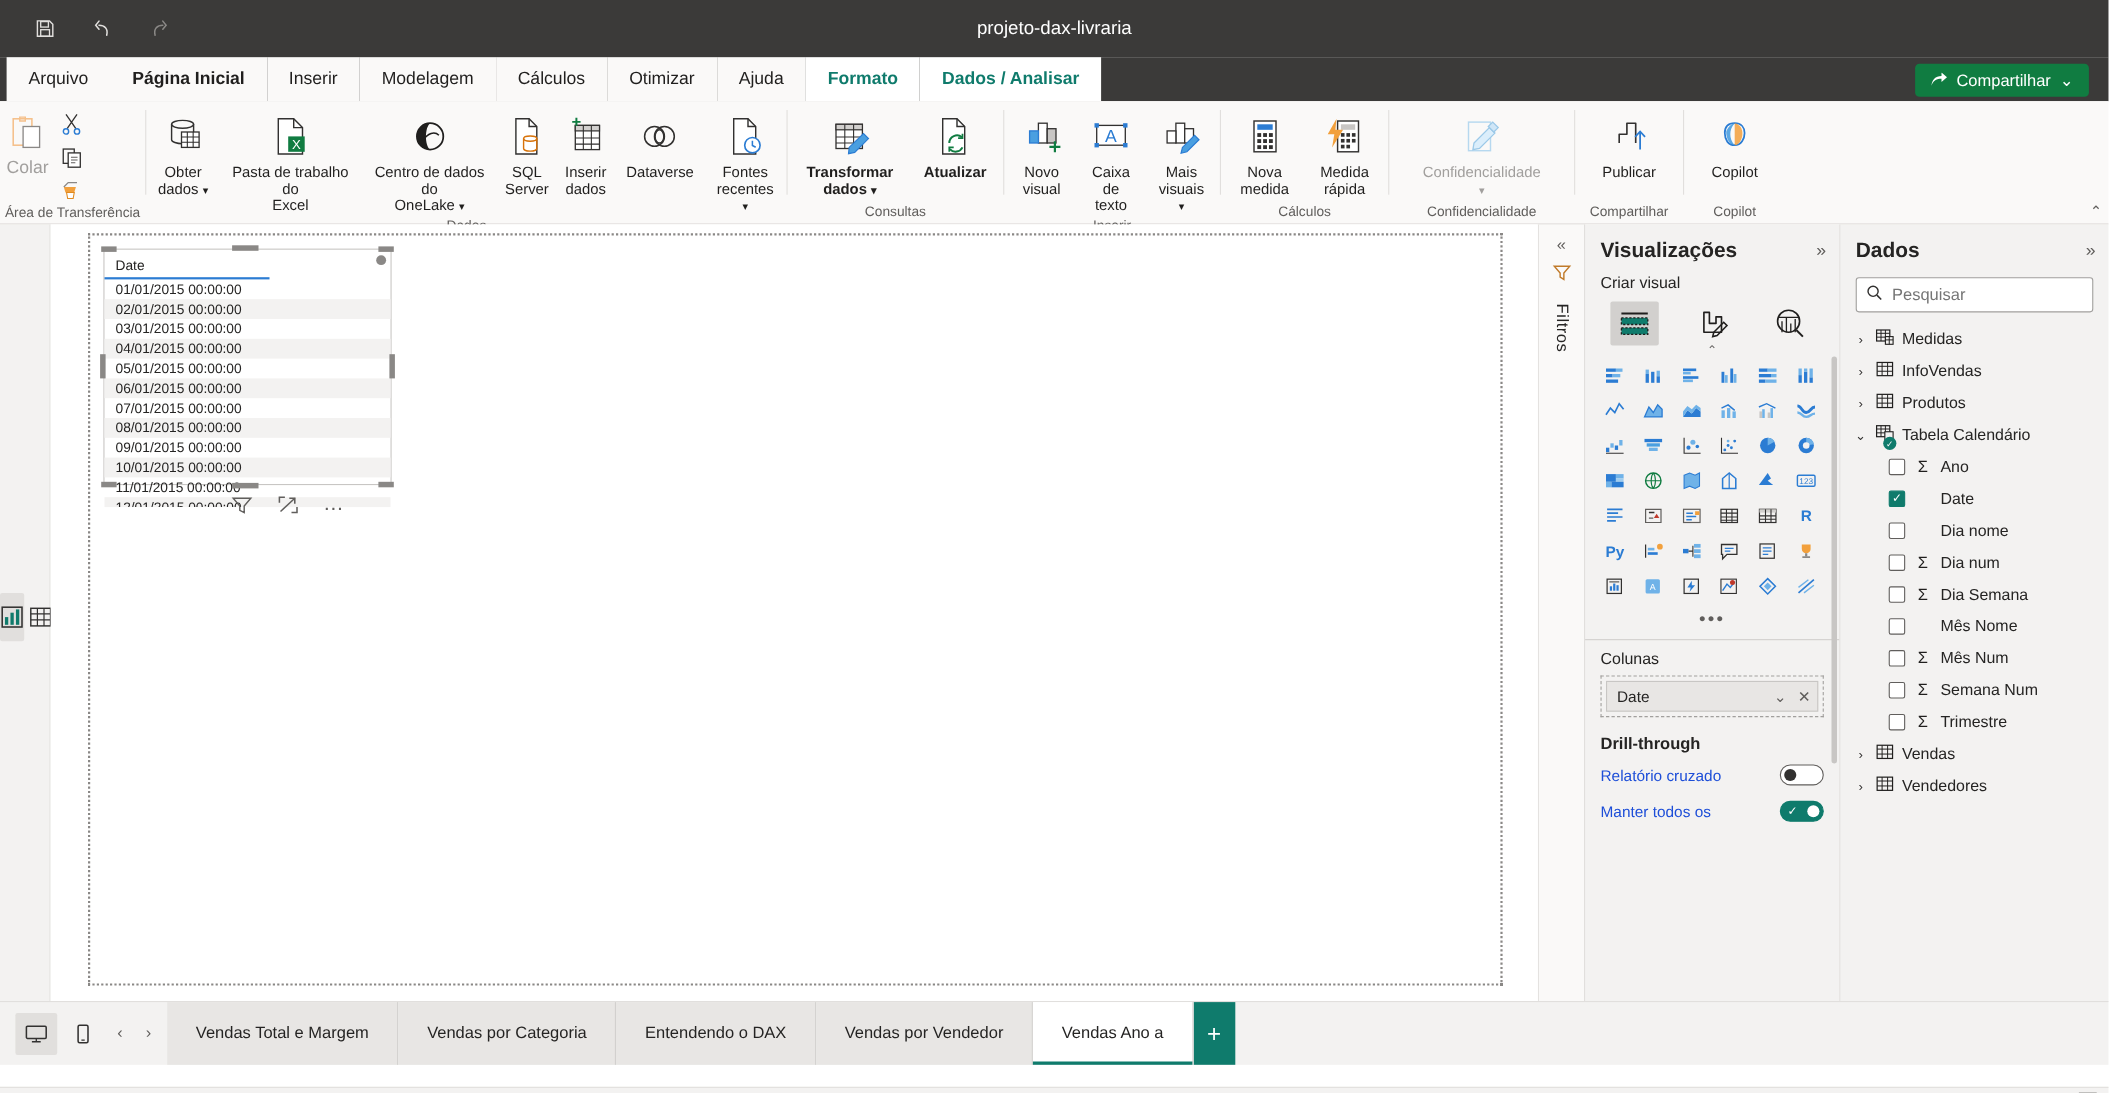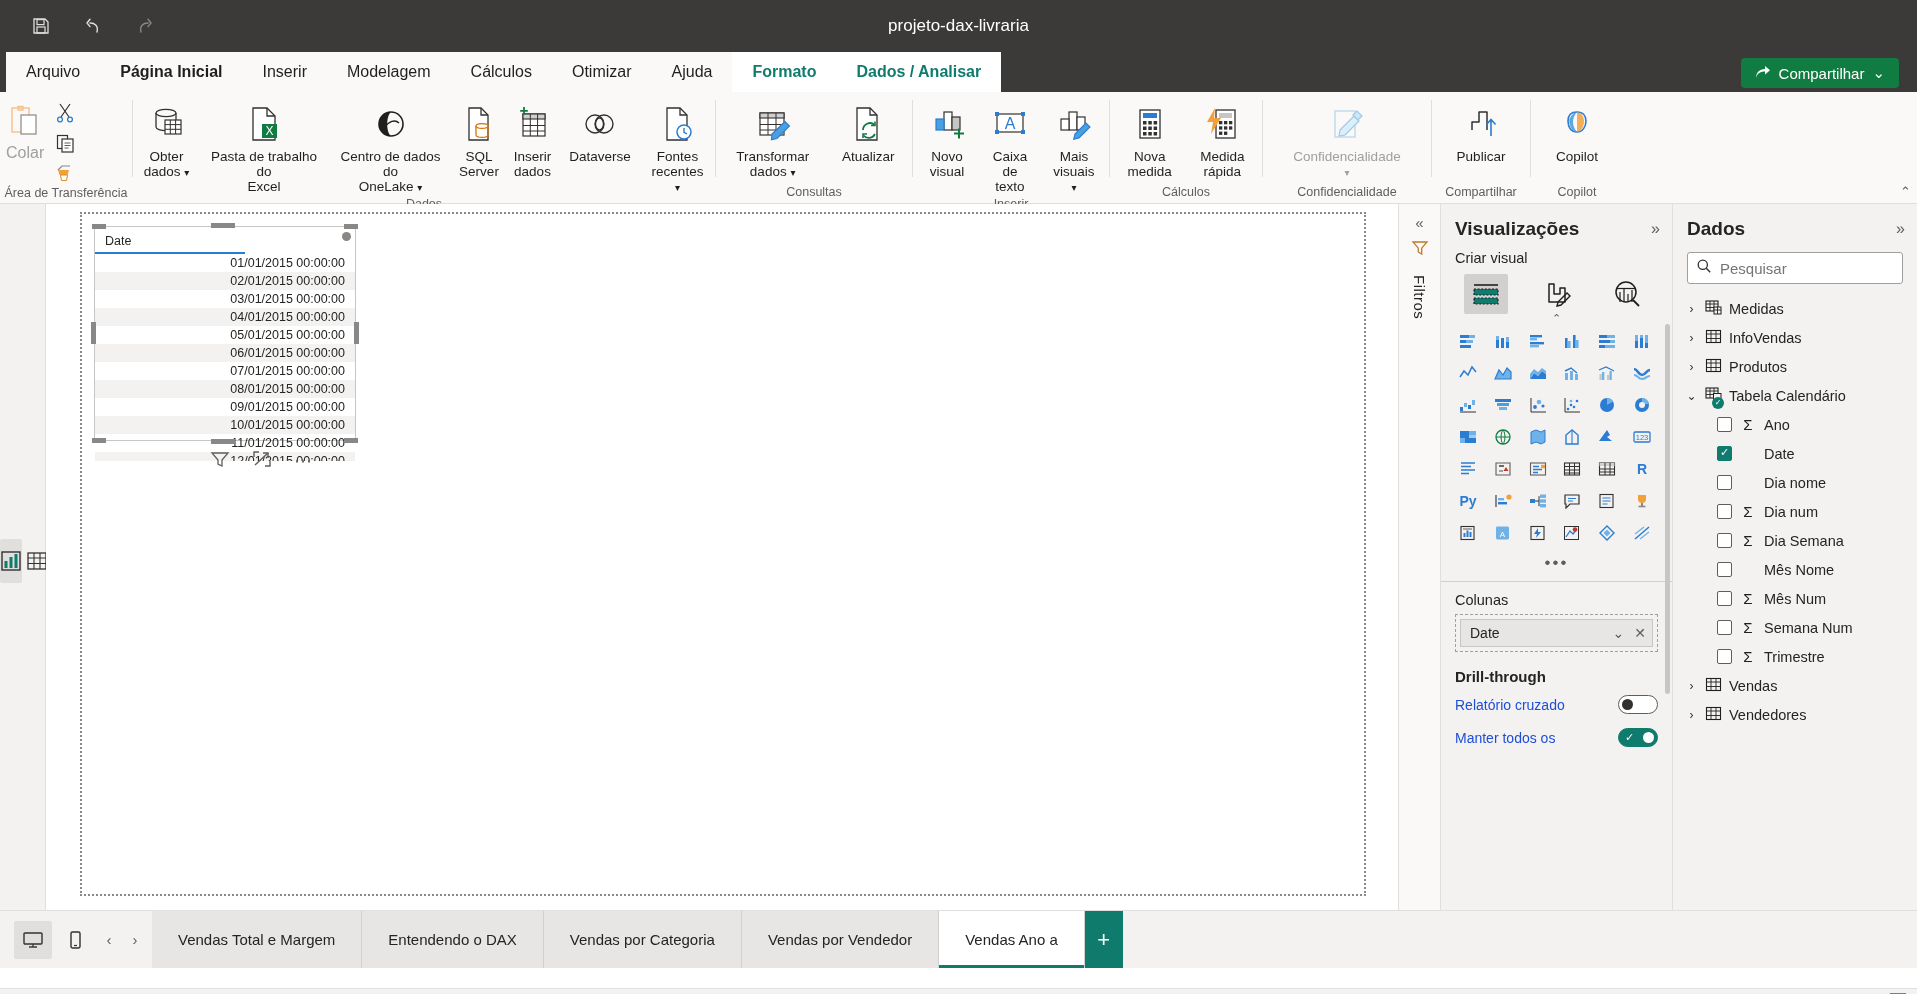--- a/index.html
+++ b/index.html
@@ -73,21 +73,21 @@
 
   .canvaswrap { flex:1; background:#ffffff; position:relative; overflow:hidden; }
   .canvas-page { position:absolute; left:34px; top:8px; right:32px; bottom:14px;
     border:2px dotted #8a8886; background:#ffffff; }
 
   .visual { position:absolute; left:12px; top:12px; width:262px; height:215px;
     border:1px solid #c8c6c4; background:#fff; }
   .vis-head { font-size:12.5px; color:#252423; padding:7px 10px 4px 10px;
     border-bottom:2px solid #2b7cd3; display:inline-block; width:calc(100% - 110px);}
   .vis-rows { font-size:12.5px; color:#252423; }
-  .vrow { padding:2px 10px; white-space:nowrap;text-align:right; }
+  .vrow { padding:2px 10px; white-space:nowrap; }
   .vrow:nth-child(even) { background:#f3f2f1; }
   .vrow.clip { overflow:hidden; height:9px; }
   .handle { position:absolute; background:#8a8886; }
   .hdot { position:absolute; width:9px; height:9px; border-radius:50%;
     background:#8a8886; }
   .vis-tools { position:absolute; left:128px; top:236px; display:flex; gap:22px;
     align-items:center; color:#605e5c; }
   .vis-tools span { cursor:pointer; }
 
   
@@ -360,21 +360,21 @@
             </svg>
         </span>
         <span class="lbl">Fontes<br>recentes <span class="cv">▾</span></span>
       </div>
     </div>
     <div class="glabel">Dados</div>
   </div>
   <div class="gsep"></div>
 
   <div class="rgroup" style="width:196px">
-    <div class="gitems" style="justify-content:space-evenly;">
+    <div class="gitems" style="justify-content:space-evenly;font-weight:bold;">
       <div class="ritem" style="width:104px">
         <span class="icn">
           <svg width="38" height="40" viewBox="0 0 38 40">
               <rect x="6" y="9" width="24" height="22" fill="#fff" stroke="#323130" stroke-width="1.2"></rect>
               <rect x="6" y="9" width="24" height="5" fill="#d2d0ce" stroke="#323130" stroke-width="1.1"></rect>
               <path d="M6 20.5h24M6 26h24M14 9v22M22 9v22" stroke="#323130" stroke-width="1"></path>
               <path d="M18 30 31 17.5l4.5 4.5L23 34.5l-5.6 1.2z" fill="#4a9fe0" stroke="#2b7cd3" stroke-width="1.1"></path>
             </svg>
         </span>
         <span class="lbl">Transformar<br>dados <span class="cv">▾</span></span>
@@ -1127,22 +1127,22 @@
     <div class="pb-ico">
       <svg width="20" height="20" viewBox="0 0 20 20">
           <rect x="6" y="2" width="9" height="16" rx="1.4" fill="none" stroke="#323130" stroke-width="1.4"></rect>
           <path d="M9 15.5h3" stroke="#323130" stroke-width="1.2"></path>
         </svg>
     </div>
     <div class="pb-arrow">‹</div>
     <div class="pb-arrow">›</div>
   </div>
   <div class="ptab">Vendas Total e Margem</div>
+  <div class="ptab">Vendas por Categoria</div>
   <div class="ptab">Entendendo o DAX</div>
-  <div class="ptab">Vendas por Categoria</div>
   <div class="ptab">Vendas por Vendedor</div>
   <div class="ptab active">Vendas Ano a</div>
   <div class="padd">+</div>
 </div>
 
 <div class="statusbar">
   <div class="sb-left">Página 5 de 5</div>
   <div class="sb-right">
     <div class="zbtn">−</div>
     <div class="zslider">

